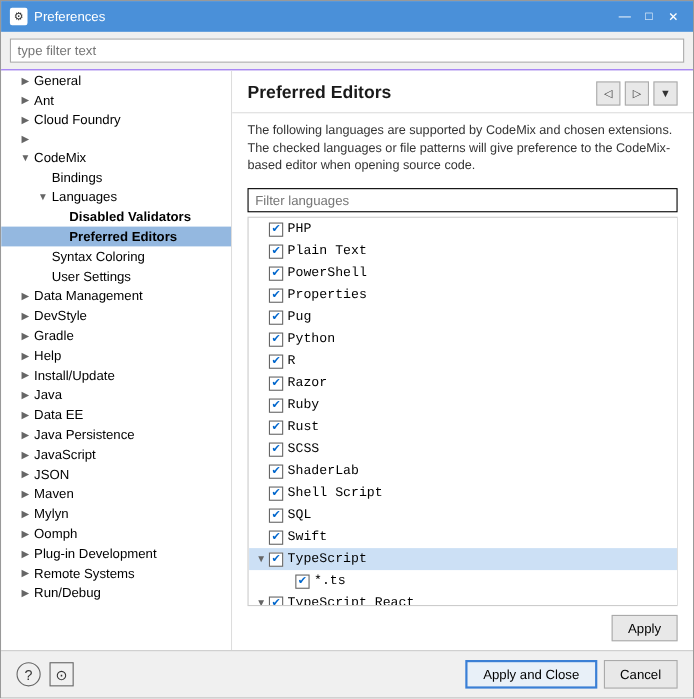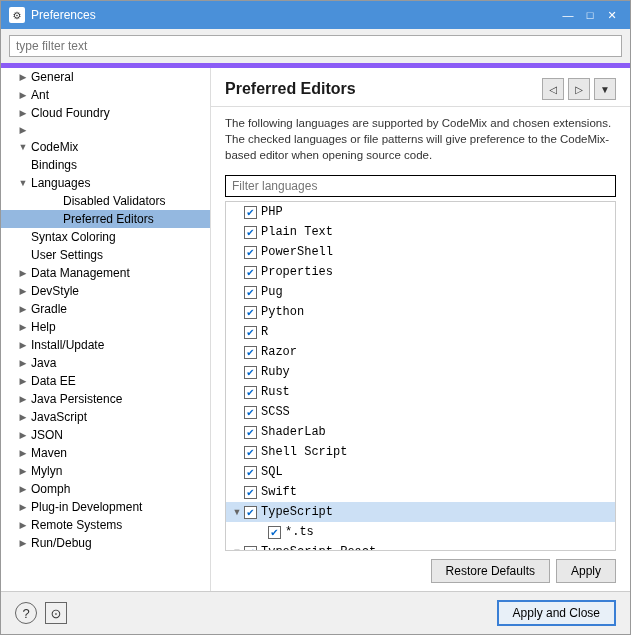--- a/index.html
+++ b/index.html
@@ -58,21 +58,21 @@
       cursor: pointer;
       font-size: 11px;
       display: flex;
       align-items: center;
       justify-content: center;
     }
     
     .search-bar {
       padding: 6px 8px;
       background: #f0f0f0;
-      border-bottom: 5px solid #8b5cf6;
+      border-bottom: 1px solid #8b5cf6;
       flex-shrink: 0;
     }
     
     .search-input {
       width: 100%;
       padding: 3px 6px;
       border: 1px solid #aaa;
       font-size: 12px;
       color: #888;
       background: white;
@@ -118,22 +118,22 @@
       color: #666;
       flex-shrink: 0;
     }
     
     .tree-label {
       font-size: 12px;
       padding-left: 2px;
     }
     
     .indent1 { padding-left: 16px; }
-    .indent2 { padding-left: 16px; }
-    .indent3 { padding-left: 48px; }
+    .indent2 { padding-left: 32px; }
+    .indent3 { padding-left: 48px; font-weight: bold; }
     
     .right-panel {
       flex: 1;
       display: flex;
       flex-direction: column;
       background: white;
       overflow: hidden;
     }
     
     .panel-header {
@@ -548,26 +548,26 @@
             <span class="lang-name">*.ts</span>
           </div>
           <div class="lang-item">
             <span class="lang-expand">▼</span>
             <span class="lang-checkbox">✔</span>
             <span class="lang-name">TypeScript React</span>
           </div>
         </div>
 
       <div class="bottom-buttons">
-        <button class="btn">Restore Defaults</button>
         <button class="btn">Apply</button>
       </div>
     </div>
   </div>
 
   <div class="footer-buttons">
     <div class="footer-left">
       <button class="help-btn">?</button>
       <button class="pref-btn">⊙</button>
     </div>
     <button class="btn btn-apply-close">Apply and Close</button>
+    <button class="btn">Cancel</button>
   </div>
 </div>
 
 </body></html>

